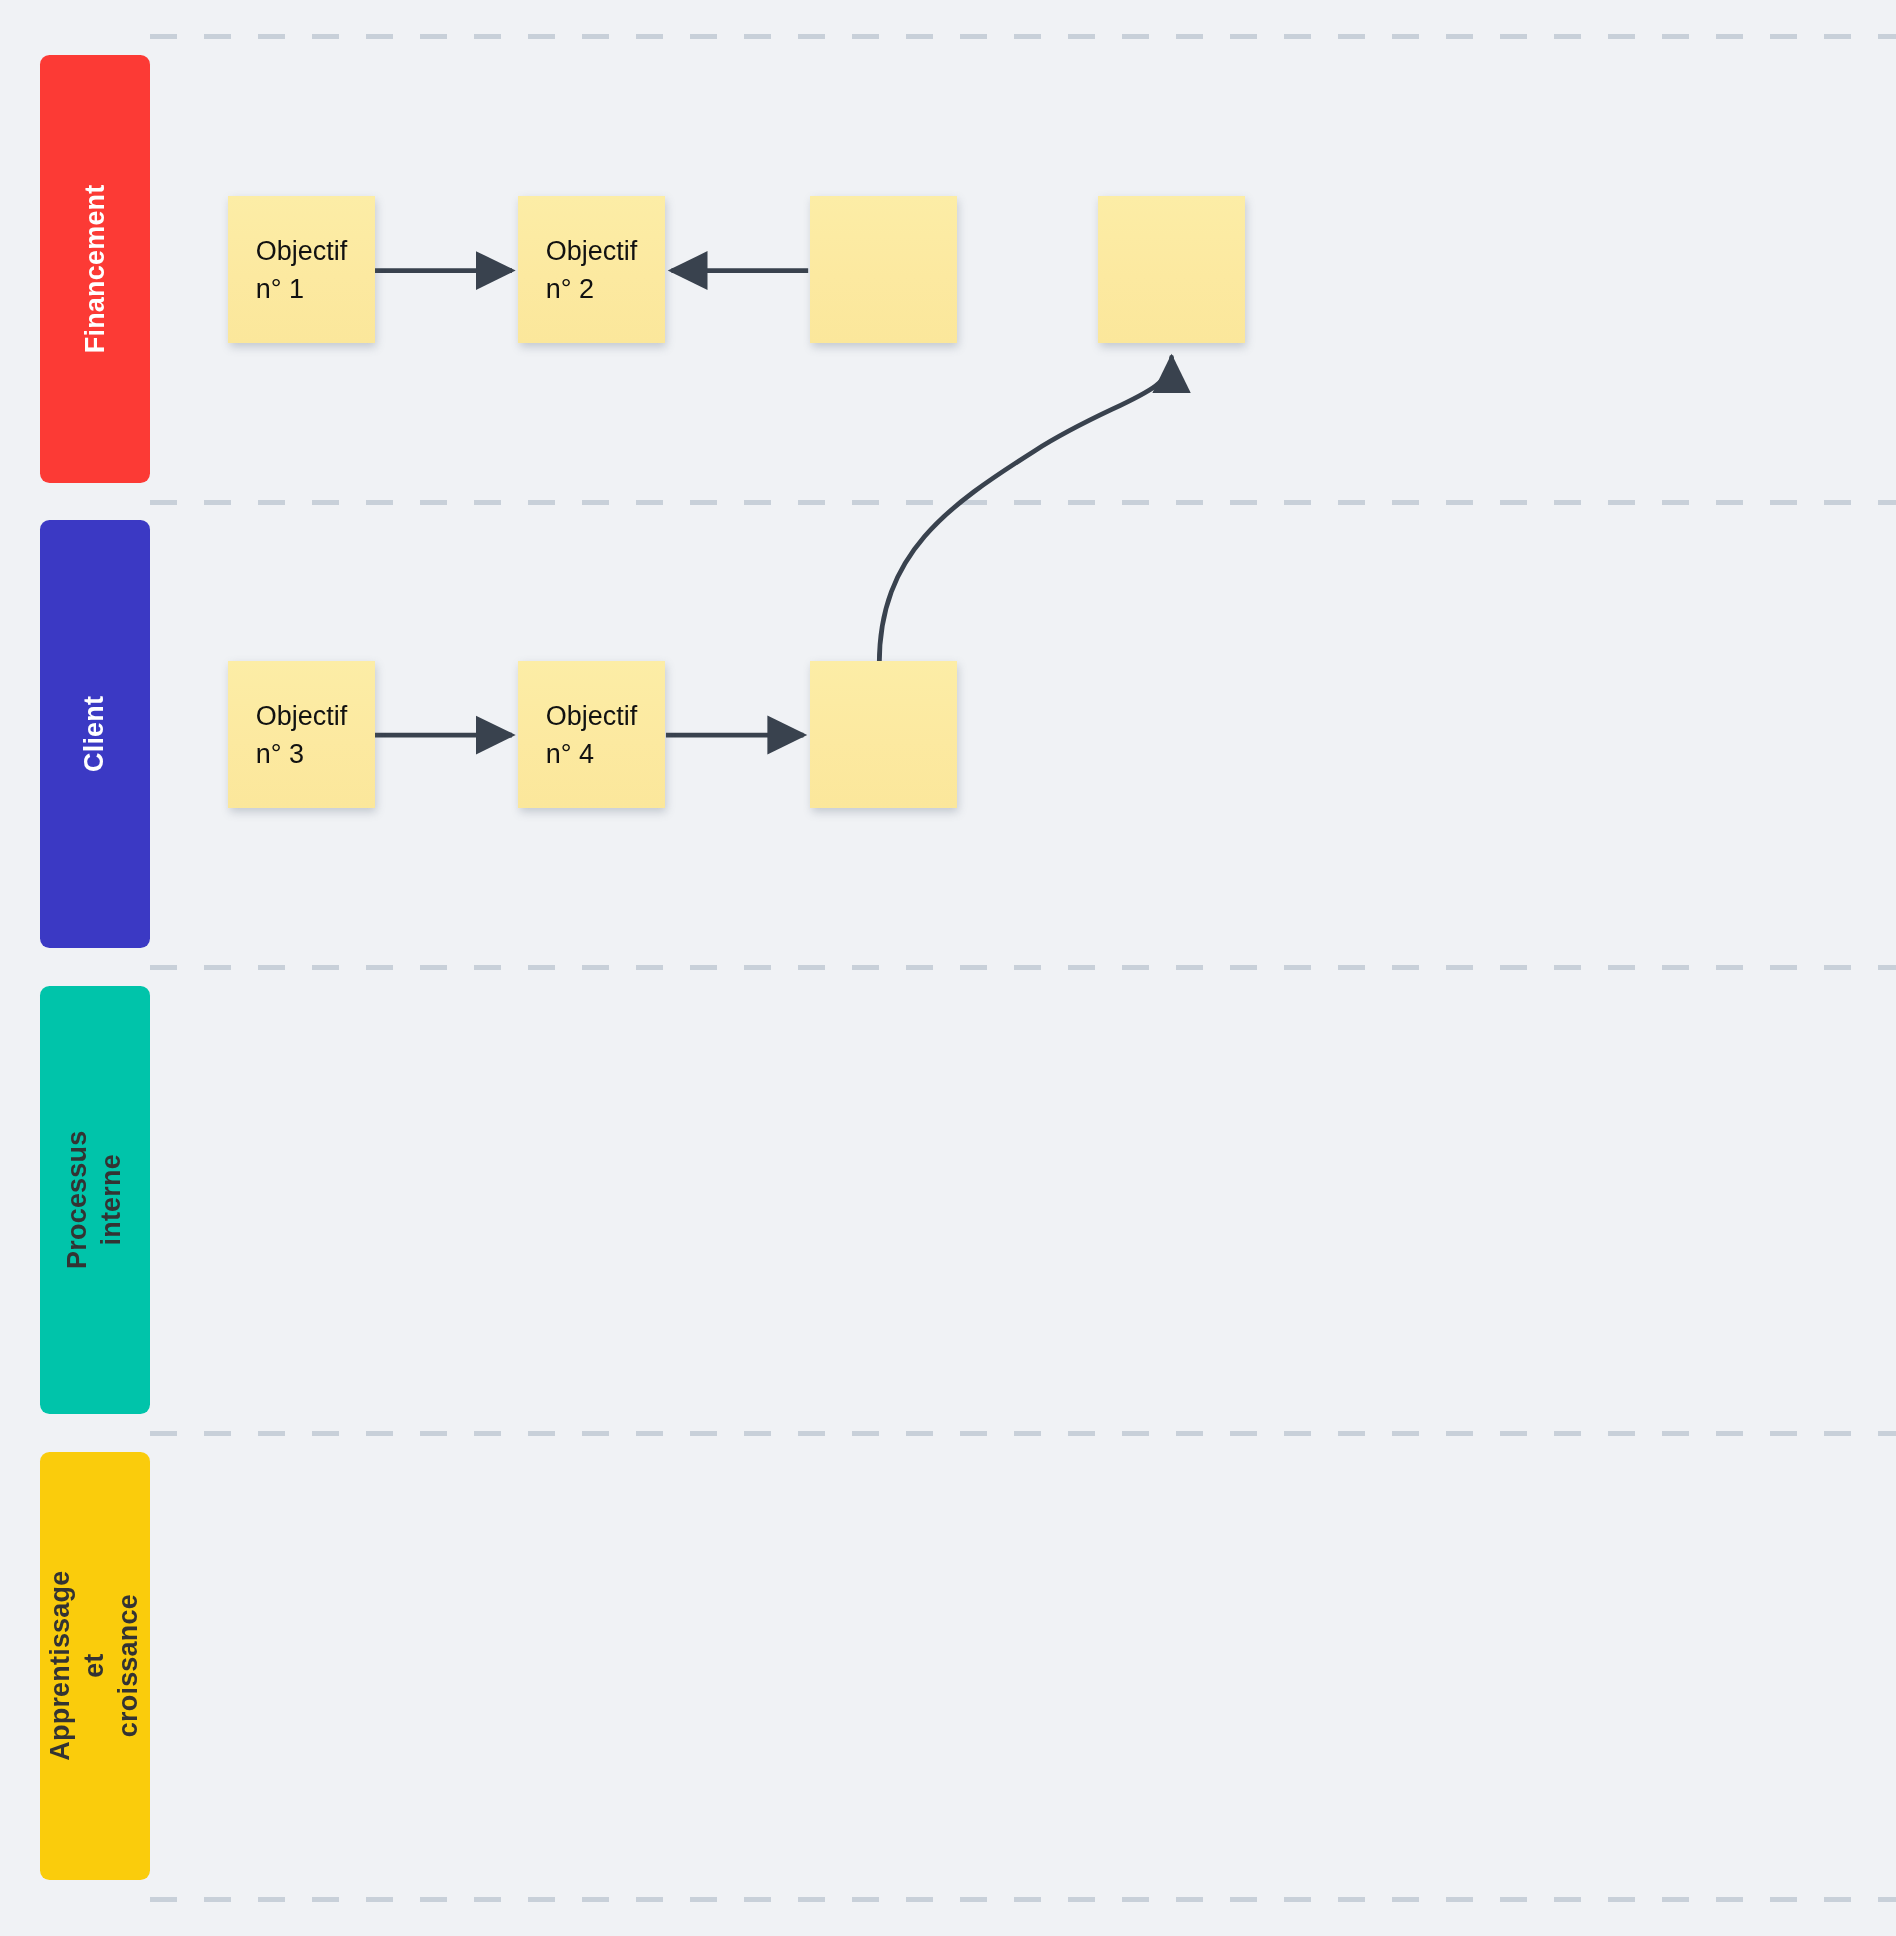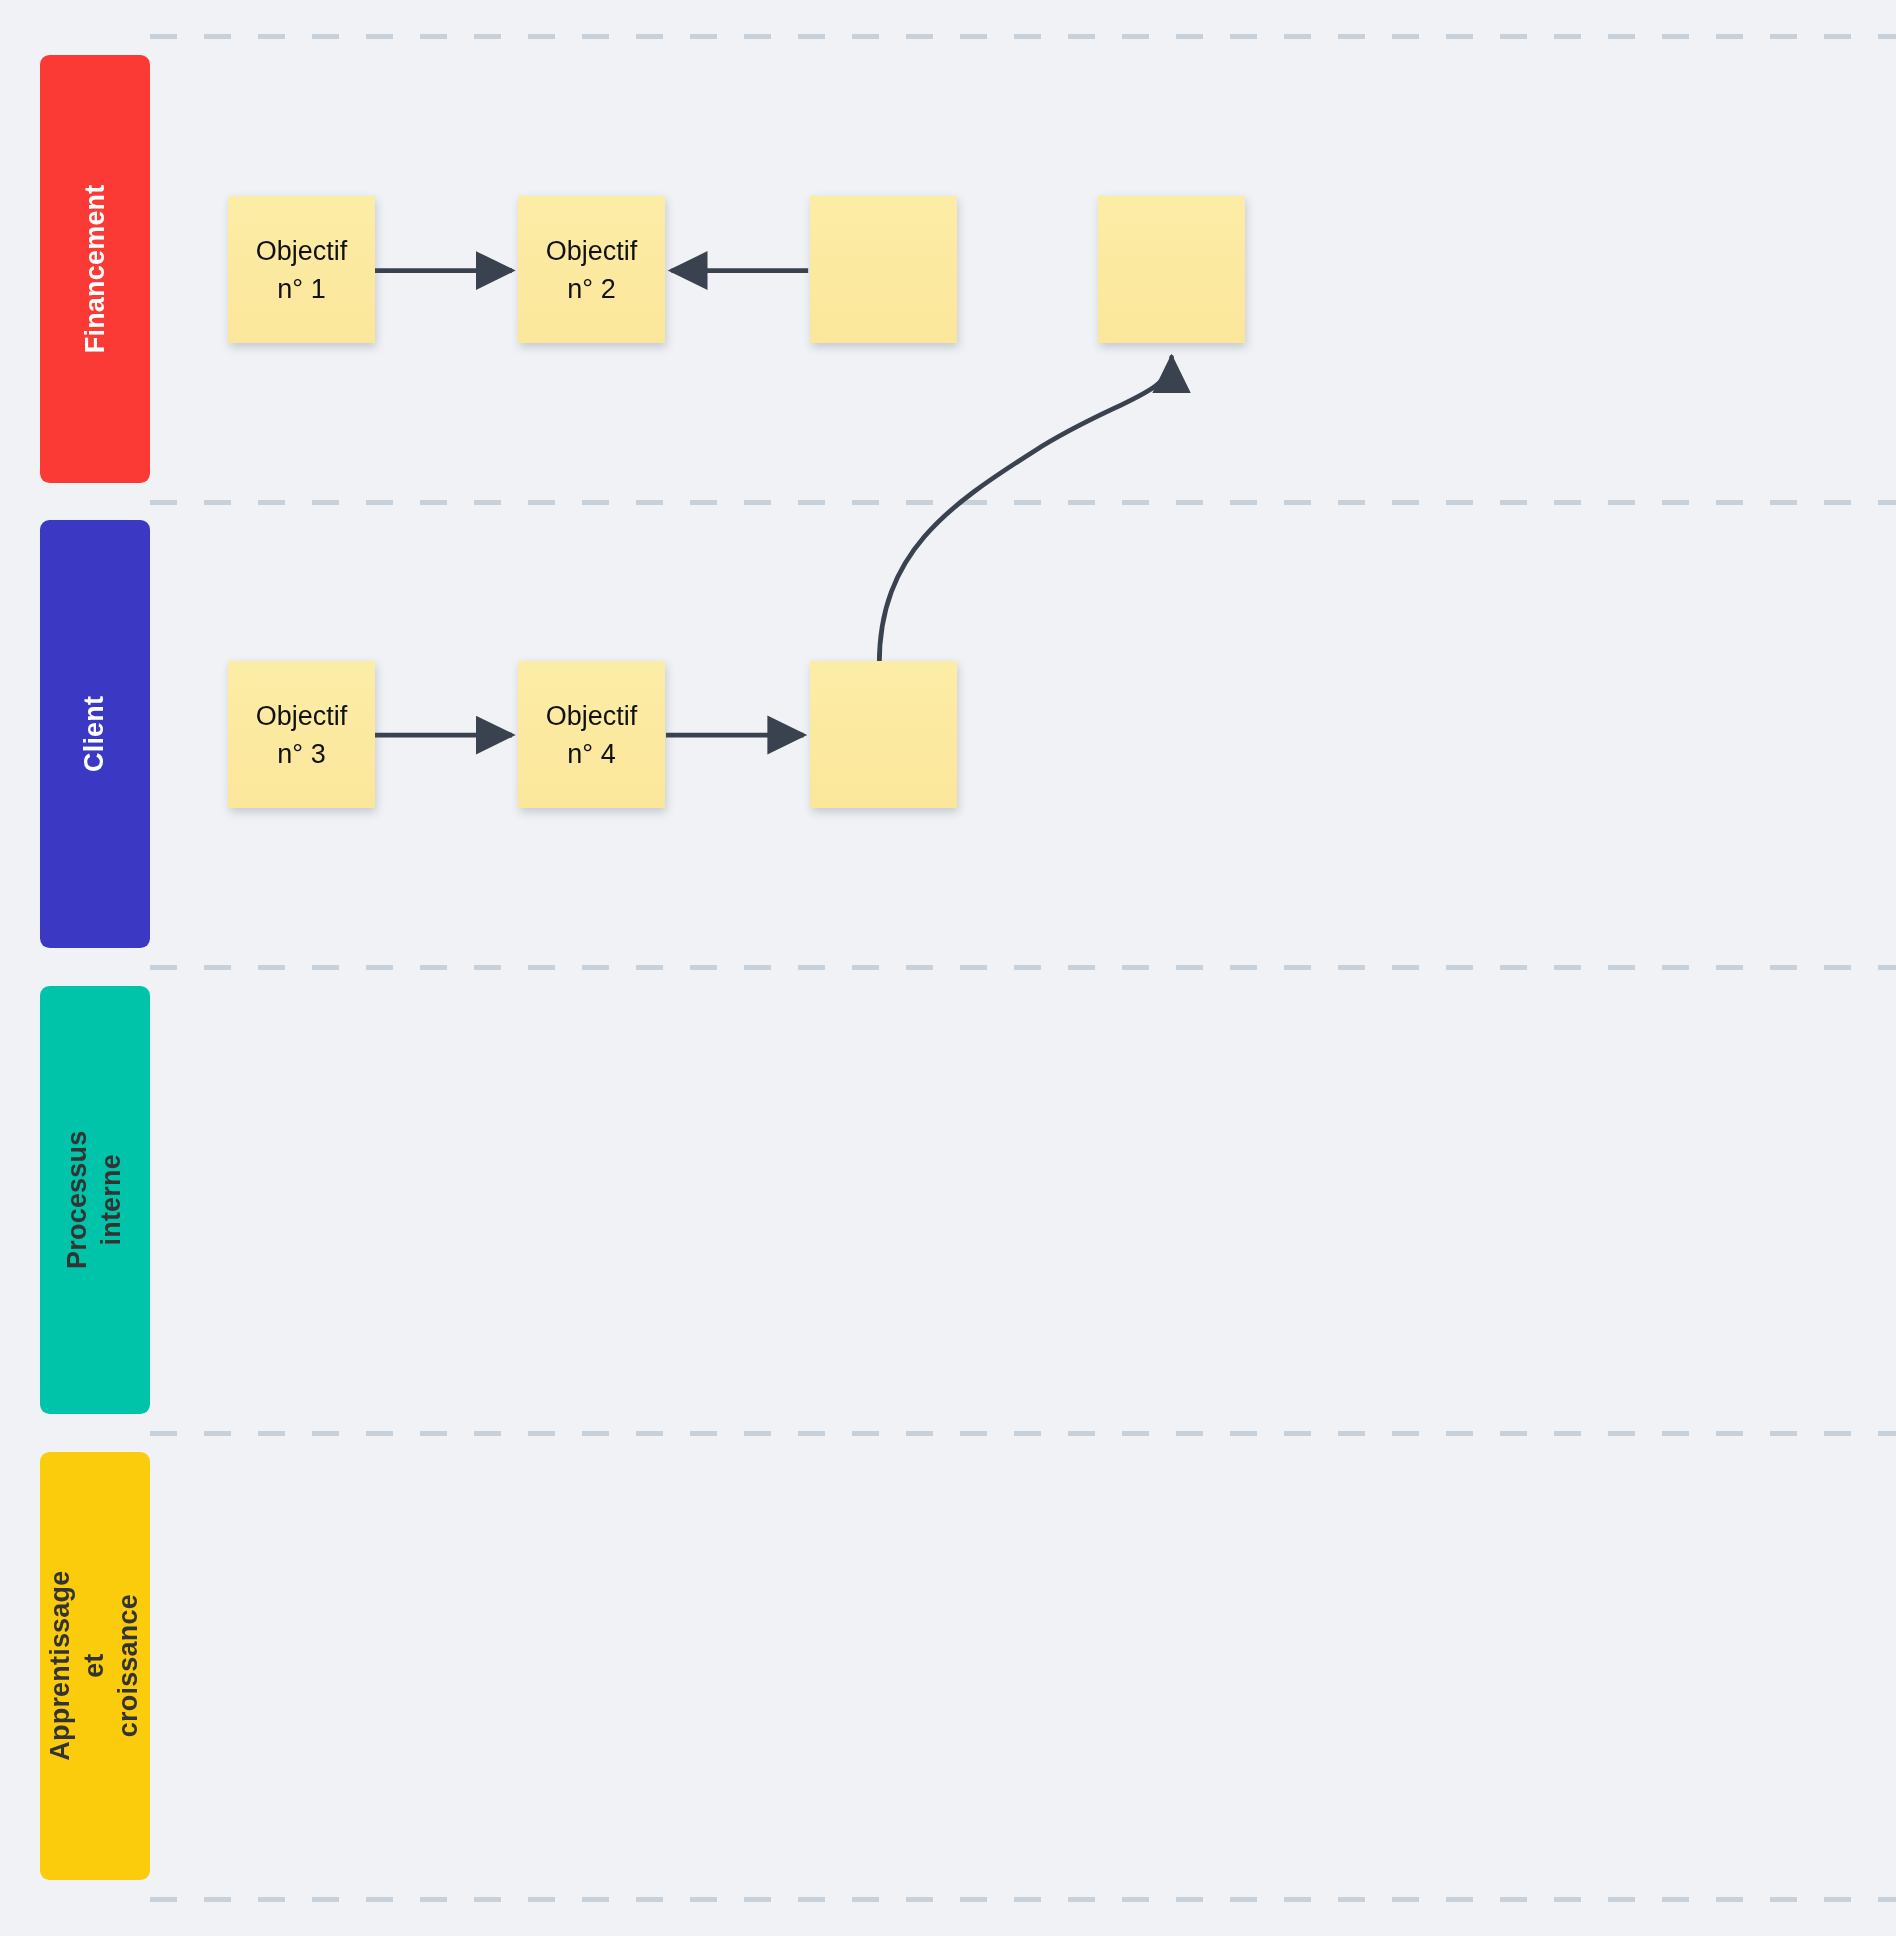--- a/index.html
+++ b/index.html
@@ -68,21 +68,21 @@
     box-shadow: 2.4px 4px 8.7px rgba(80, 92, 110, 0.28);
     display: flex;
     align-items: center;
     justify-content: center;
     box-sizing: border-box;
   }
   .note-text {
     font-size: 27px;
     line-height: 38px;
     color: #111111;
-    text-align: center;
+    text-align: left;
     white-space: pre-line;
     padding: 0 4.7px;
   }
 
   
   #connectors {
     position: absolute;
     left: 0;
     top: 0;
     width: 1896px;

